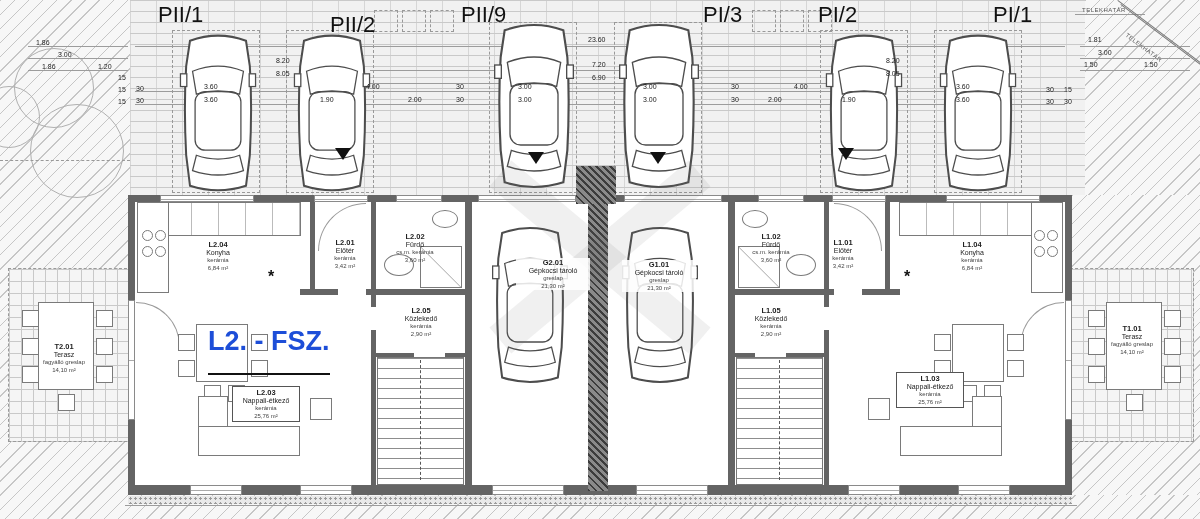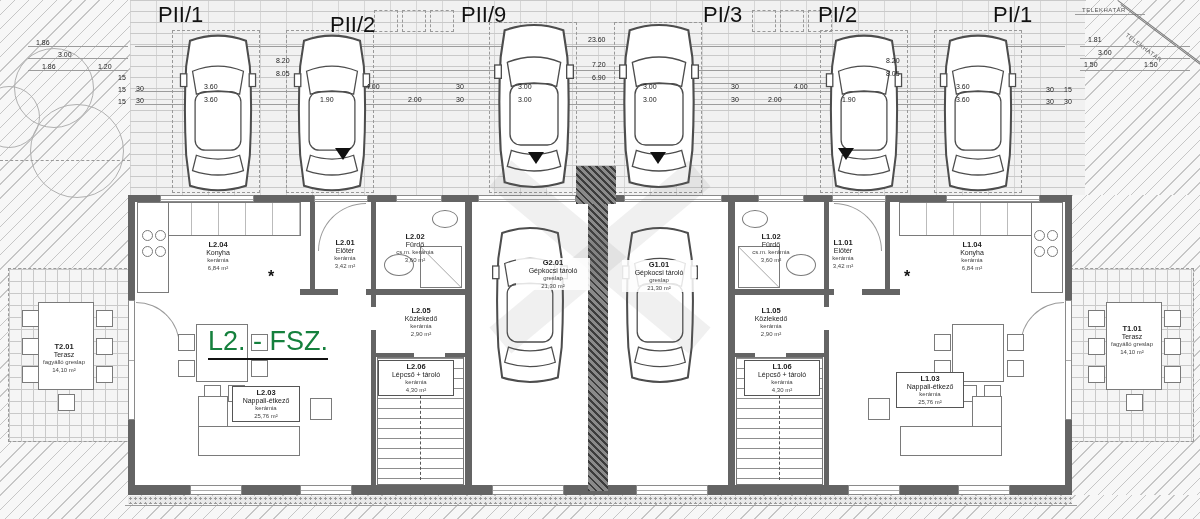--- a/index.html
+++ b/index.html
@@ -25,21 +25,21 @@
   .circle{border-radius:50%}
   .tree{border:1px solid #b0b0b0;border-radius:50%;background:transparent}
   .stair{background:repeating-linear-gradient(180deg,#8d8d8d 0 1px,#fff 1px 10px);border:1px solid #777;box-sizing:border-box}
   .dashv{border-left:1px dashed #555}
   .stall{border:1px dashed #999;box-sizing:border-box}
   .shower:before{content:"";position:absolute;inset:0;
      background:linear-gradient(to top right,transparent 48.5%,#888 49.5%,transparent 50.5%)}
   .arc{border:0 solid #9a9a9a;box-sizing:border-box}
   
   .plabel{font-size:22px;color:#111;white-space:nowrap}
-  .unit-label{font-size:27px;font-weight:normal;color:#15803d;border-bottom:2px solid #111;padding-bottom:1px;white-space:nowrap}
+  .unit-label{font-size:27px;font-weight:bold;color:#1d4ed8;border-bottom:2px solid #111;padding-bottom:16px;white-space:nowrap}
   .room-label{font-size:7px;line-height:1.2;text-align:center;color:#222}
   .room-label .code{font-weight:bold;font-size:7.5px}
   .room-label .mat{font-size:6px;color:#444}
   .boxed{border:1px solid #555;background:#fff;padding:1px 2px}
   .over-car{background:rgba(255,255,255,.85)}
   .dim{font-size:7px;line-height:1;color:#222;white-space:nowrap}
   .dimline{background:#9c9c9c;height:1px}
   .boundary{font-size:6px;letter-spacing:.5px;color:#555;white-space:nowrap}
   .ast{font-size:16px;font-weight:bold;color:#111}
   .tri{width:0;height:0;border-left:8px solid transparent;border-right:8px solid transparent;border-top:12px solid #111}
@@ -320,32 +320,20 @@
     <div class="code">L2.05</div>
     <div>Közlekedő</div>
     <div class="mat">kerámia</div>
     <div class="mat">2,90 m²</div>
   </div>
   <div class="abs room-label" style="left:736px;top:306px;width:70px">
     <div class="code">L1.05</div>
     <div>Közlekedő</div>
     <div class="mat">kerámia</div>
     <div class="mat">2,90 m²</div>
-  </div>
-  <div class="abs room-label boxed" style="left:378px;top:360px;width:70px">
-    <div class="code">L2.06</div>
-    <div>Lépcső + tároló</div>
-    <div class="mat">kerámia</div>
-    <div class="mat">4,30 m²</div>
-  </div>
-  <div class="abs room-label boxed" style="left:744px;top:360px;width:70px">
-    <div class="code">L1.06</div>
-    <div>Lépcső + tároló</div>
-    <div class="mat">kerámia</div>
-    <div class="mat">4,30 m²</div>
   </div>
   <div class="abs room-label boxed" style="left:232px;top:386px;width:62px">
     <div class="code">L2.03</div>
     <div>Nappali-étkező</div>
     <div class="mat">kerámia</div>
     <div class="mat">25,76 m²</div>
   </div>
   <div class="abs room-label boxed" style="left:896px;top:372px;width:62px">
     <div class="code">L1.03</div>
     <div>Nappali-étkező</div>

